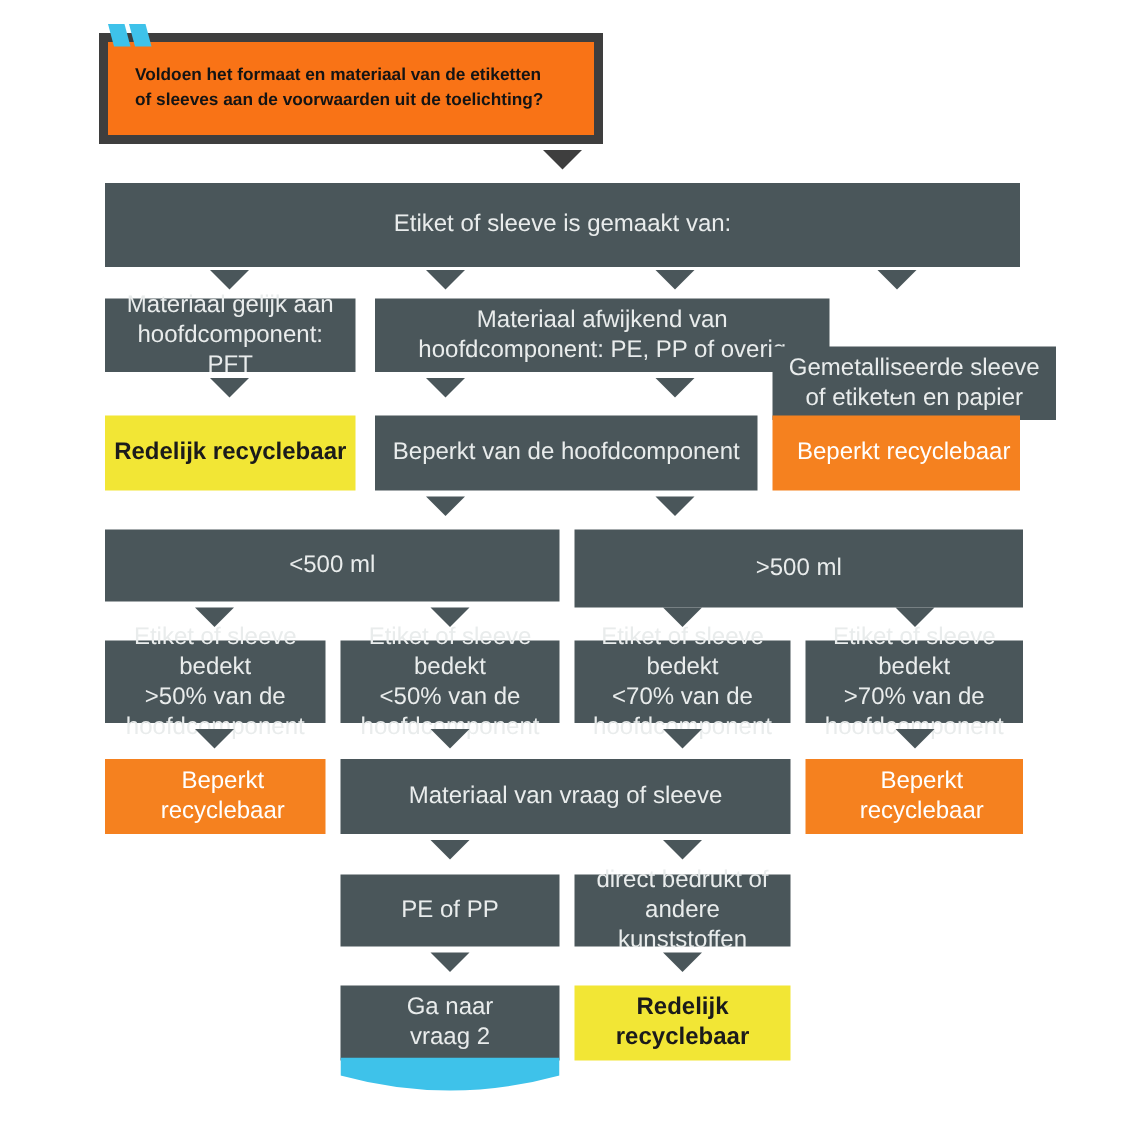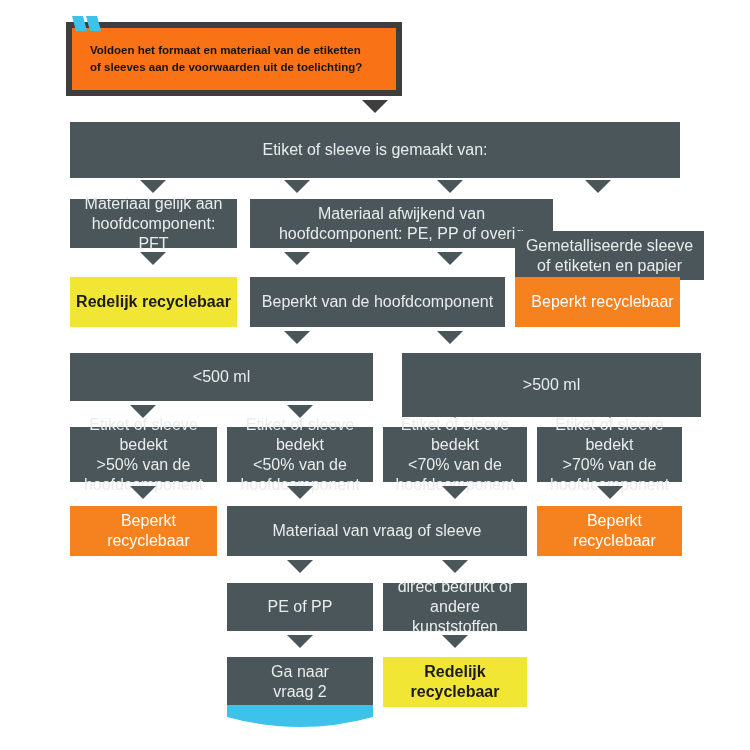--- a/index.html
+++ b/index.html
@@ -130,21 +130,21 @@
   <div class="arrow" style="left:585px; top:252px;"></div>
 
   <div class="node yellow" style="left:70px; top:277px; width:167px; height:50px;">Redelijk recyclebaar</div>
   <div class="node slate" style="left:250px; top:277px; width:255px; height:50px;">Beperkt van de hoofdcomponent</div>
   <div class="node orange" style="left:515px; top:277px; width:165px; height:50px;">Beperkt recyclebaar</div>
 
   <div class="arrow" style="left:284px; top:331px;"></div>
   <div class="arrow" style="left:437px; top:331px;"></div>
 
   <div class="node slate" style="left:70px; top:353px; width:303px; height:48px;">&lt;500 ml</div>
-  <div class="node slate" style="left:402px; top:353px; width:299px; height:64px;text-align:center;">&gt;500 ml</div>
+  <div class="node slate" style="left:383px; top:353px; width:299px; height:52px;text-align:center;">&gt;500 ml</div>
 
   <div class="arrow" style="left:130px; top:405px;"></div>
   <div class="arrow" style="left:287px; top:405px;"></div>
   <div class="arrow" style="left:442px; top:405px;"></div>
   <div class="arrow" style="left:597px; top:405px;"></div>
 
   <div class="node slate" style="left:70px; top:427px; width:147px; height:55px;">Etiket of sleeve bedekt
 &gt;50% van de
 hoofdcomponent</div>
   <div class="node slate" style="left:227px; top:427px; width:146px; height:55px;">Etiket of sleeve bedekt

